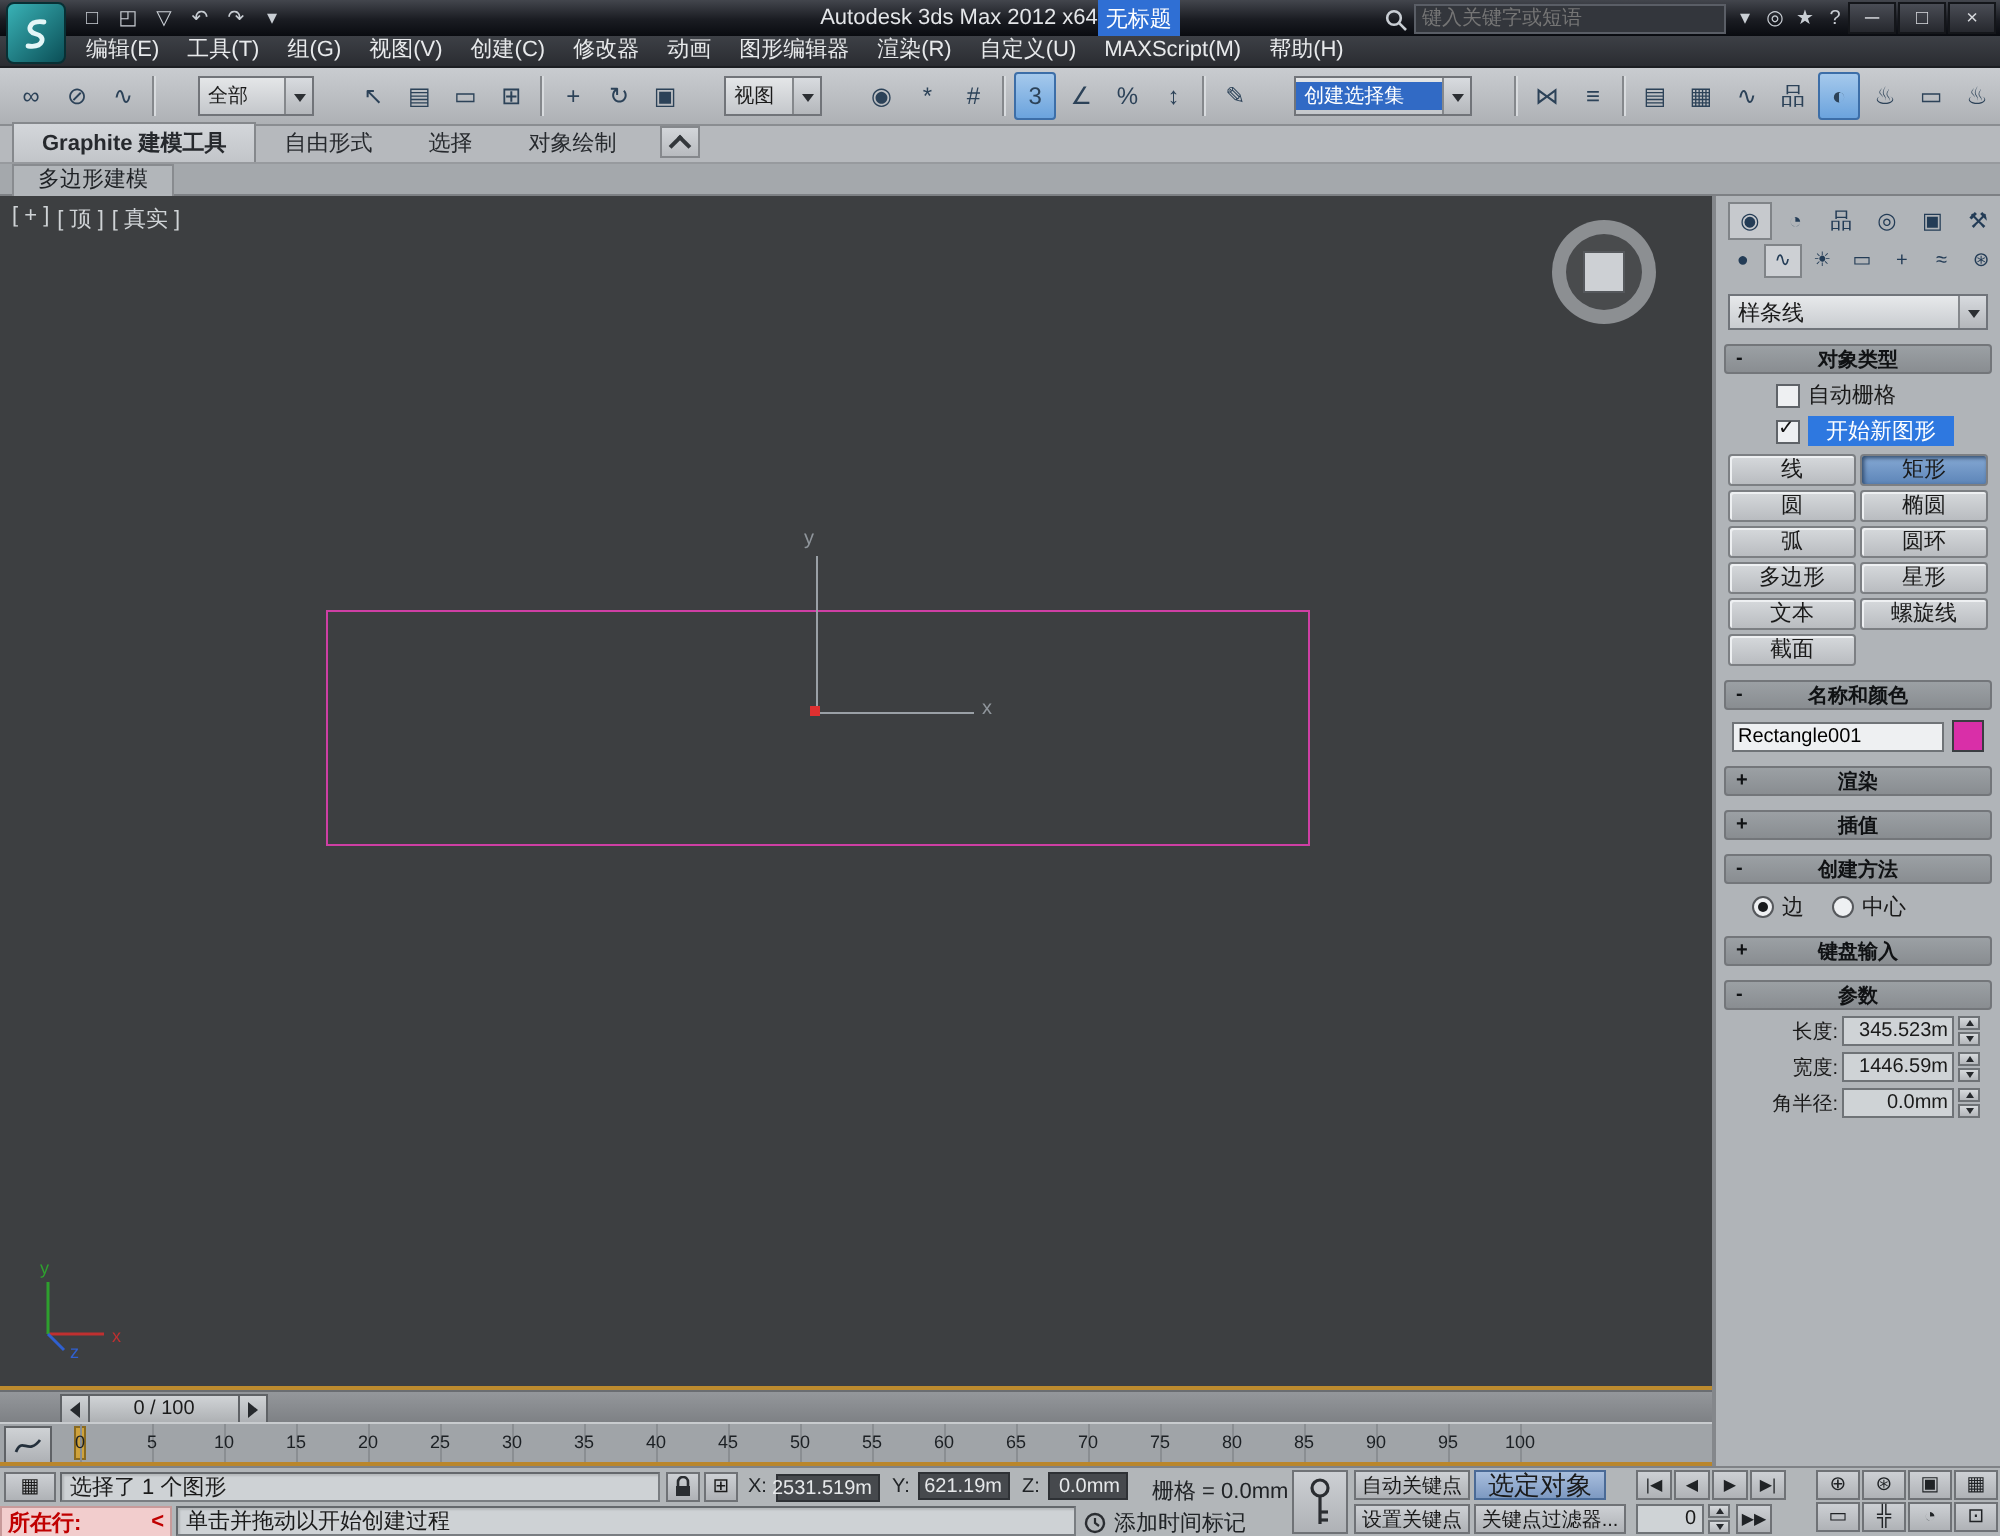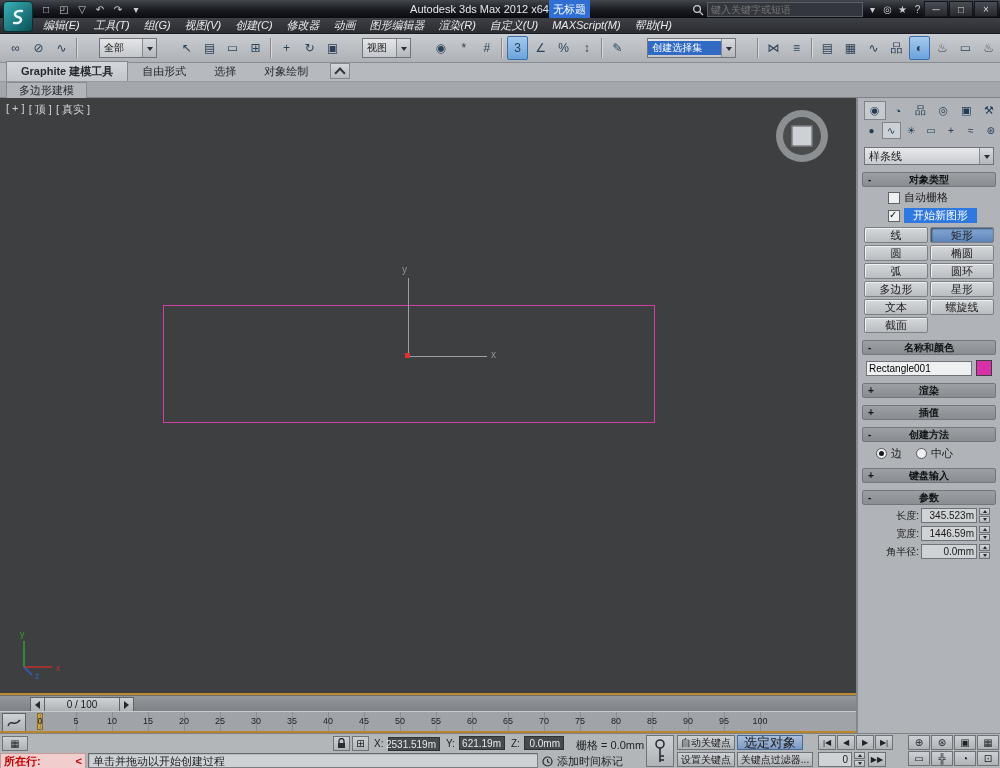--- a/index.html
+++ b/index.html
@@ -11,21 +11,21 @@
   .qicon{width:16px;height:14px;display:flex;align-items:center;justify-content:center;color:#c9ced4;font-size:10px;}
   #titletext{position:absolute;left:0;top:0;width:100%;height:18px;display:flex;align-items:center;justify-content:center;color:#e4e6e9;}
   #doctitle{background:#2f6fd4;color:#fff;padding:16px 4px;}
   #infocenter{position:absolute;right:76px;top:2px;display:flex;align-items:center;gap:3px;z-index:6;}
   #searchbox{width:148px;height:13px;background:#33363c;border:1px solid #5a5e66;color:#aeb3ba;font-size:10px;padding:0 3px;font-family:inherit;}
   #icicons{display:flex;gap:2px;}
   .icicon{color:#c9ced4;font-size:10px;width:13px;text-align:center;}
   #wincontrols{position:absolute;right:2px;top:1px;display:flex;gap:1px;z-index:6;}
   .winbtn{width:22px;height:14px;display:flex;align-items:center;justify-content:center;color:#d8dade;font-size:10px;background:linear-gradient(#4a4d55,#26282e);border:1px solid #14161a;}
   
-  #menubar{position:absolute;left:0;top:18px;width:1000px;height:16px;background:linear-gradient(#3d4046,#2a2c31);border-bottom:1px solid #1c1e22;box-sizing:border-box;display:flex;align-items:center;padding-left:36px;font-style:italic;}
+  #menubar{position:absolute;left:0;top:18px;width:1000px;height:16px;background:linear-gradient(#3d4046,#2a2c31);border-bottom:1px solid #1c1e22;box-sizing:border-box;display:flex;align-items:center;padding-left:36px;}
   .menu-item{color:#e8eaec;padding:0 7px;line-height:15px;white-space:nowrap;}
   
   #toolbar{position:absolute;left:0;top:34px;width:1000px;height:29px;background:linear-gradient(#c9ccd0,#aeb1b5);border-bottom:1px solid #8a8d91;box-sizing:border-box;display:flex;align-items:center;padding-left:4px;}
   .ticon{width:21px;height:22px;margin:0 1px;display:flex;align-items:center;justify-content:center;font-size:12px;color:#2c4258;border:1px solid transparent;border-radius:2px;}
   .ticon.on{background:linear-gradient(#a5c9ec,#6ba3dd);border:1px solid #3c6ea8;}
   .tsep{width:1px;height:20px;background:#85888c;border-right:1px solid #d8dbde;margin:0 3px;}
   .tdrop{height:18px;margin:0 18px;background:linear-gradient(#e4e6e8,#c4c7cb);border:1px solid #717479;display:inline-flex;align-items:center;overflow:hidden;}
   .tdrop .tlabel{flex:1;padding:0 4px;font-style:normal;font-size:10px;white-space:nowrap;overflow:hidden;}
   .tdrop.sel .tlabel{background:#316ac5;color:#fff;}
   .dar{width:13px;height:100%;background:linear-gradient(#d8dbdf,#b4b7bb);border-left:1px solid #85888c;display:flex;align-items:center;justify-content:center;}
@@ -396,20 +396,21 @@
           <path d="M1 8 C4 0 7 10 13 2" fill="none" stroke="#24303c" stroke-width="1.4"></path>
         </svg>
     </span>
     <span id="curmark"></span>
     <span id="rulerticks"><i class="tickline" style="left: 40px;"></i><span class="ticknum" style="left: 31px;">0</span><i class="tickline" style="left: 76px;"></i><span class="ticknum" style="left: 67px;">5</span><i class="tickline" style="left: 112px;"></i><span class="ticknum" style="left: 103px;">10</span><i class="tickline" style="left: 148px;"></i><span class="ticknum" style="left: 139px;">15</span><i class="tickline" style="left: 184px;"></i><span class="ticknum" style="left: 175px;">20</span><i class="tickline" style="left: 220px;"></i><span class="ticknum" style="left: 211px;">25</span><i class="tickline" style="left: 256px;"></i><span class="ticknum" style="left: 247px;">30</span><i class="tickline" style="left: 292px;"></i><span class="ticknum" style="left: 283px;">35</span><i class="tickline" style="left: 328px;"></i><span class="ticknum" style="left: 319px;">40</span><i class="tickline" style="left: 364px;"></i><span class="ticknum" style="left: 355px;">45</span><i class="tickline" style="left: 400px;"></i><span class="ticknum" style="left: 391px;">50</span><i class="tickline" style="left: 436px;"></i><span class="ticknum" style="left: 427px;">55</span><i class="tickline" style="left: 472px;"></i><span class="ticknum" style="left: 463px;">60</span><i class="tickline" style="left: 508px;"></i><span class="ticknum" style="left: 499px;">65</span><i class="tickline" style="left: 544px;"></i><span class="ticknum" style="left: 535px;">70</span><i class="tickline" style="left: 580px;"></i><span class="ticknum" style="left: 571px;">75</span><i class="tickline" style="left: 616px;"></i><span class="ticknum" style="left: 607px;">80</span><i class="tickline" style="left: 652px;"></i><span class="ticknum" style="left: 643px;">85</span><i class="tickline" style="left: 688px;"></i><span class="ticknum" style="left: 679px;">90</span><i class="tickline" style="left: 724px;"></i><span class="ticknum" style="left: 715px;">95</span><i class="tickline" style="left: 760px;"></i><span class="ticknum" style="left: 751px;">100</span></span>
   </div>
   <div id="trackline"></div>
 
   <div id="statusbar">
     <span class="sbtn" id="listenerbtn">▦</span>
+    <div id="statusfield" class="sunk">选择了 1 个图形</div>
     <span class="sbtn" id="lockbtn">
       <svg width="9" height="11" viewBox="0 0 9 11">
           <path d="M2 5 V3 a2.5 2.5 0 0 1 5 0 V5" fill="none" stroke="#2a2d31" stroke-width="1.3"></path>
           <rect x="1" y="5" width="7" height="5" fill="#2a2d31"></rect>
         </svg>
     </span>
     <span class="sbtn" id="absbtn">⊞</span>
     <span class="sblabel" style="left:374px;top:4px;">X:</span>
     <span class="dfield" style="left:388px;top:3px;width:52px;">2531.519m</span>
     <span class="sblabel" style="left:446px;top:4px;">Y:</span>

